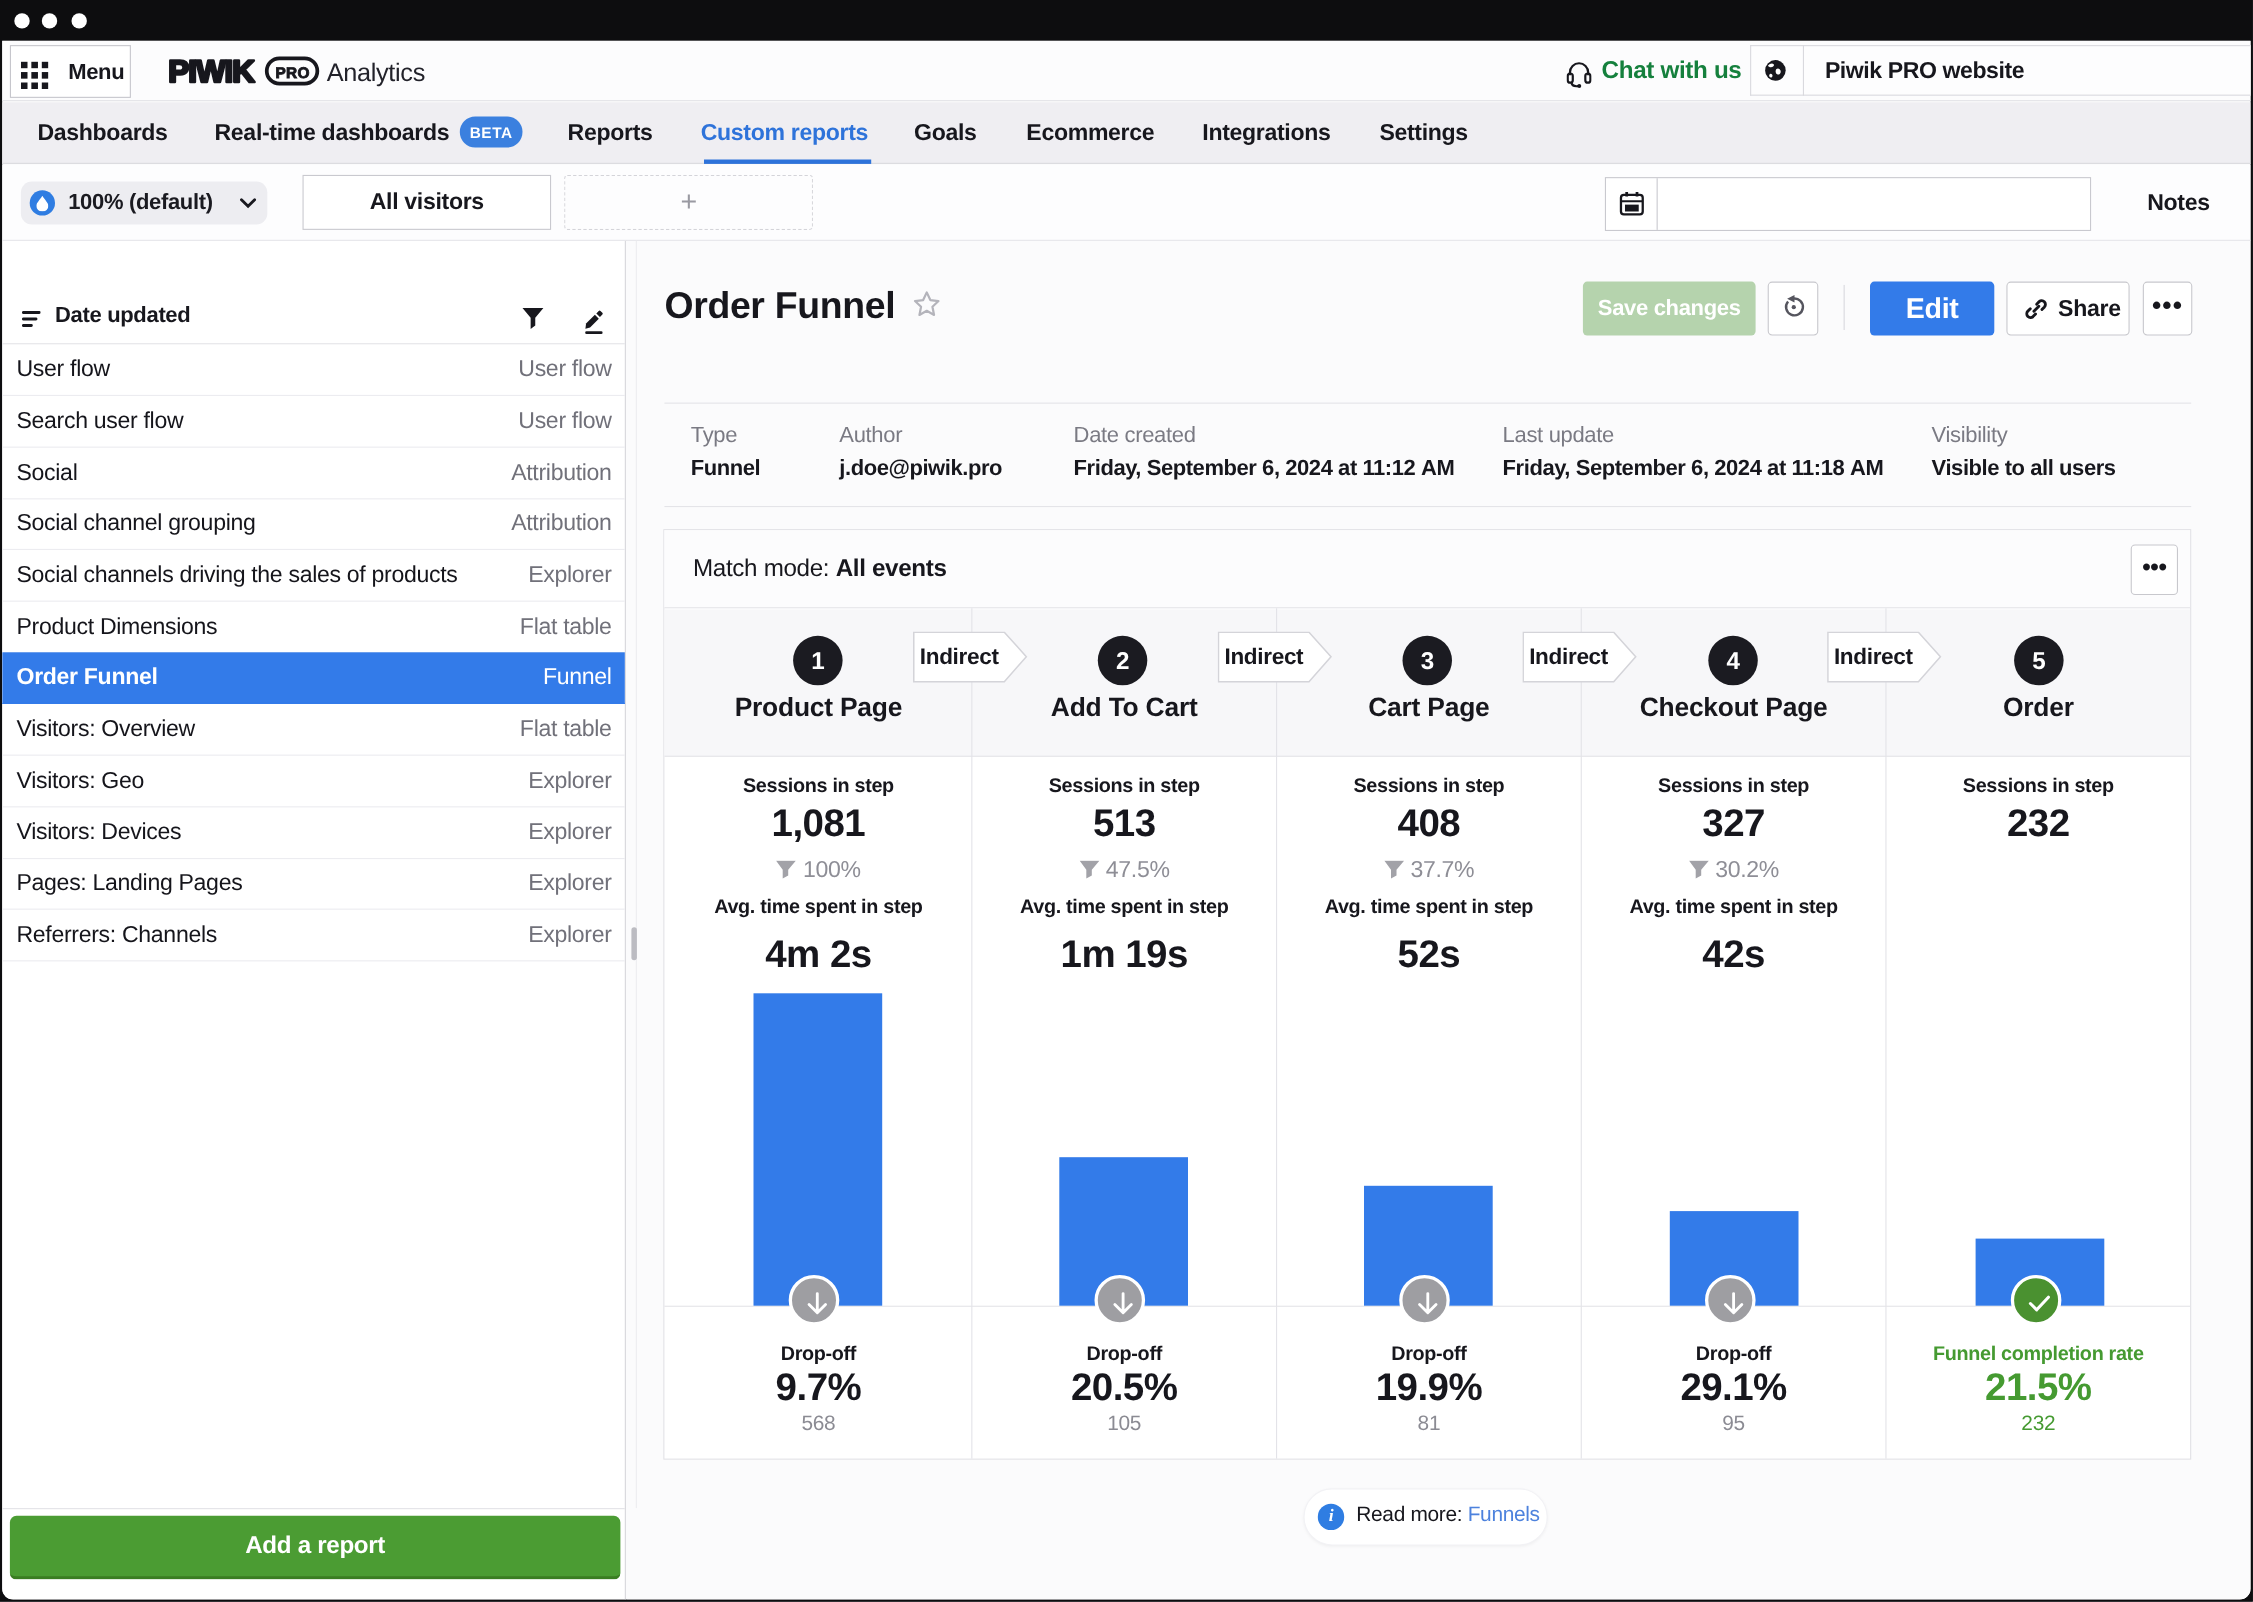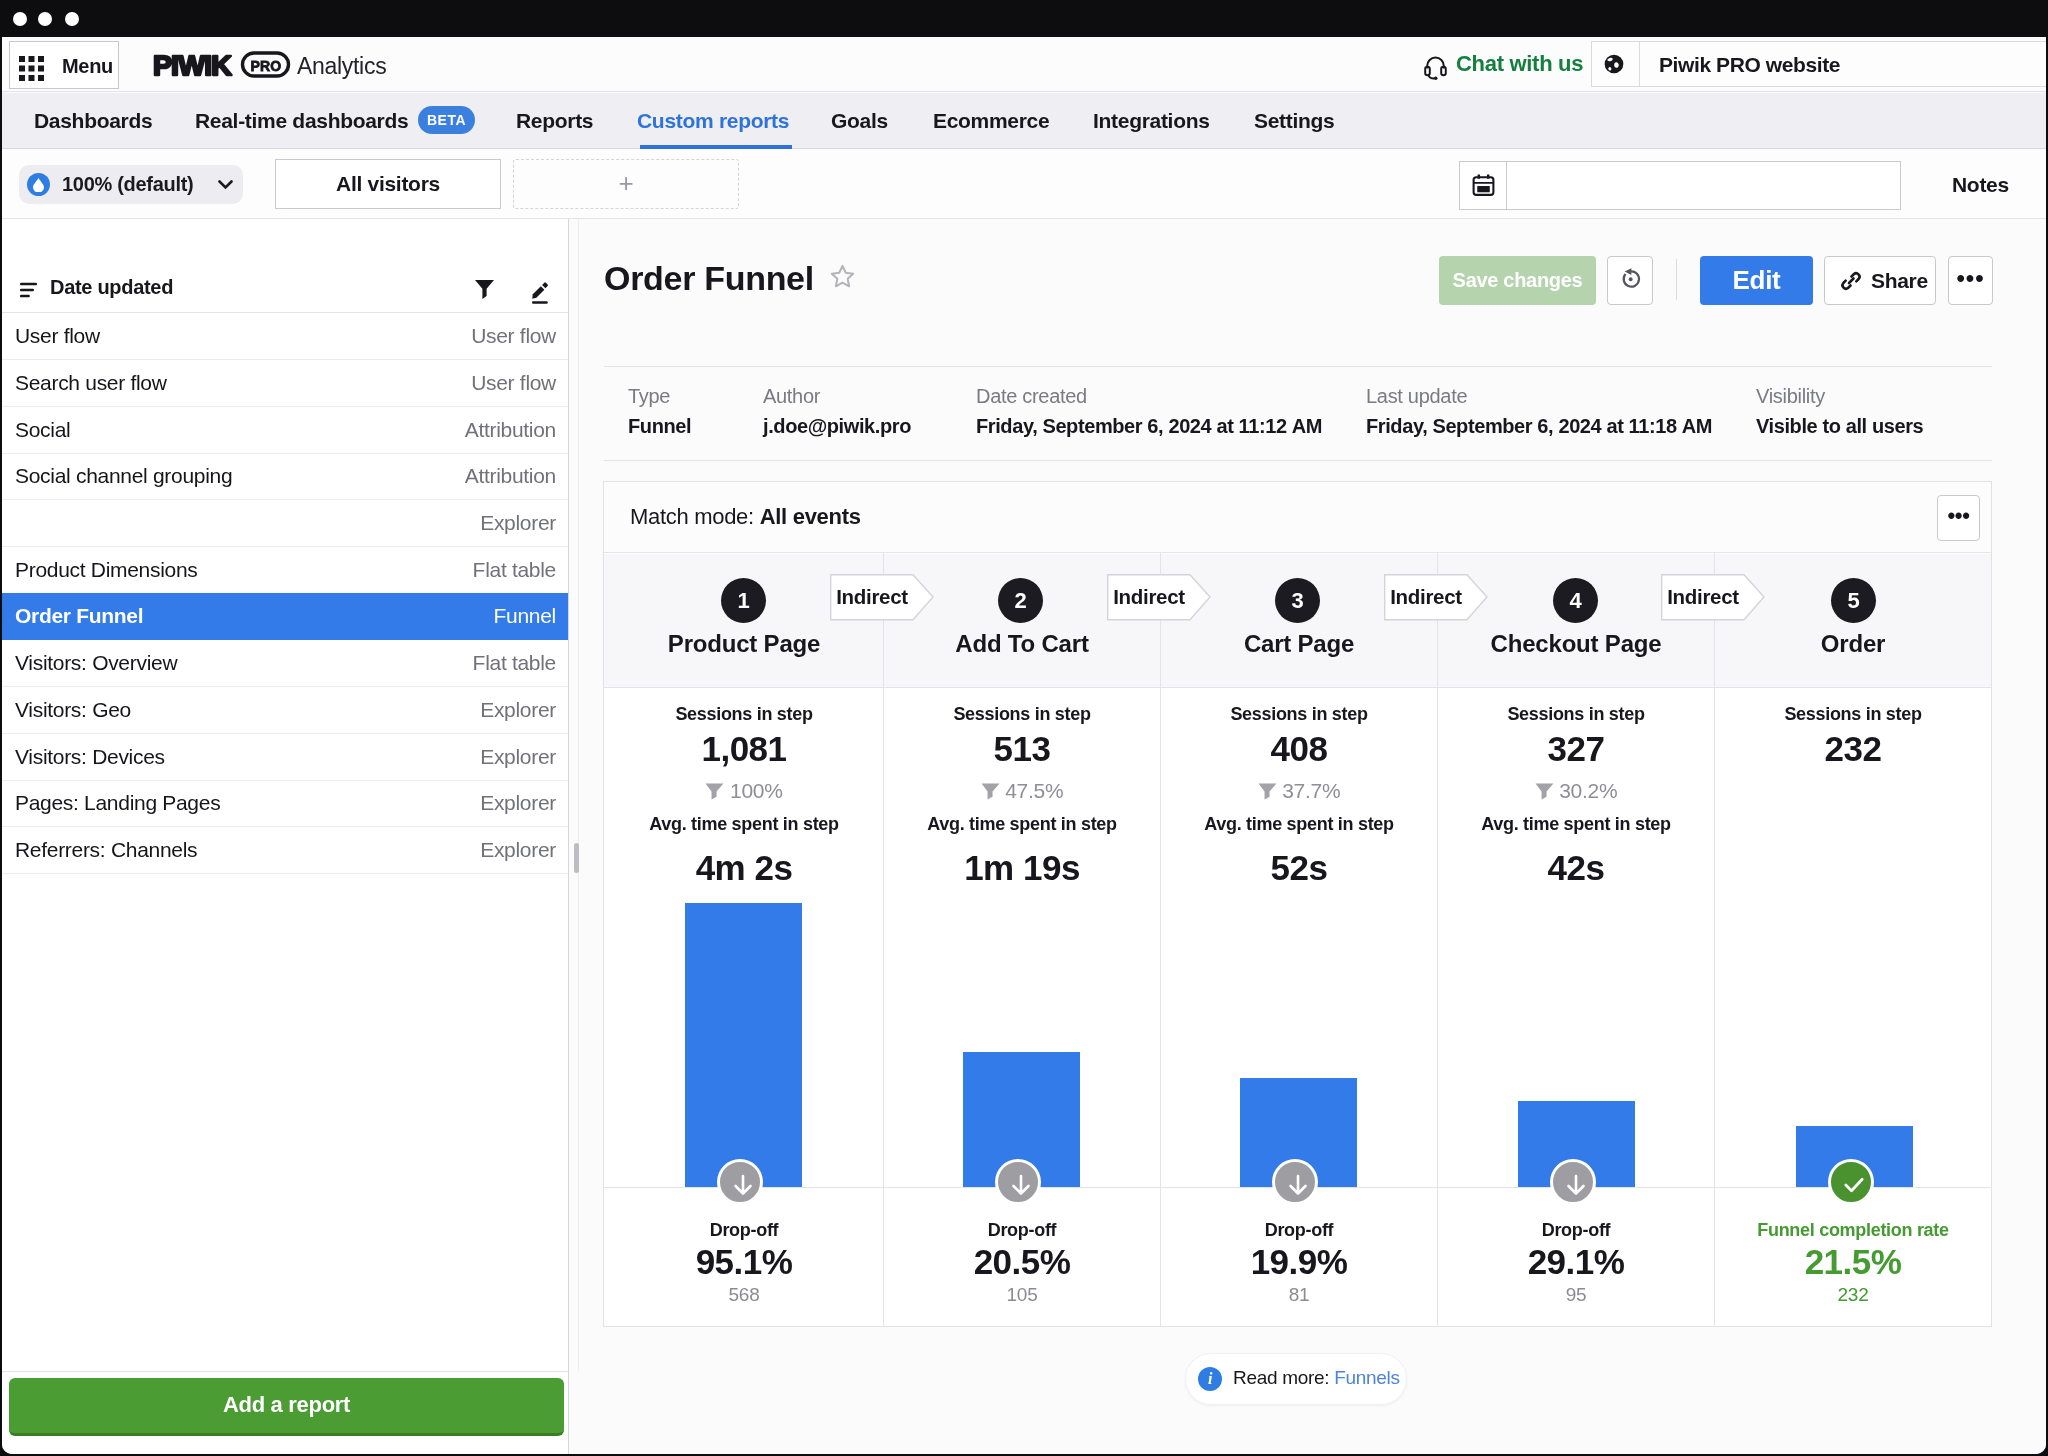--- a/index.html
+++ b/index.html
@@ -149,20 +149,21 @@
         </div>
       <div class="srow" style="top:188px;">
           <span class="nm">Social</span>
           <span class="tp">Attribution</span>
         </div>
       <div class="srow" style="top:234px;">
           <span class="nm">Social channel grouping</span>
           <span class="tp">Attribution</span>
         </div>
       <div class="srow" style="top:281px;">
+          <span class="nm">Social channels driving the sales of products</span>
           <span class="tp">Explorer</span>
         </div>
       <div class="srow" style="top:328px;">
           <span class="nm">Product Dimensions</span>
           <span class="tp">Flat table</span>
         </div>
       <div class="srow" style="top:374px; background:#337be9; border-bottom-color:#337be9;">
           <span class="nm" style="color:#fff; font-weight:bold;">Order Funnel</span>
           <span class="tp" style="color:#fff;">Funnel</span>
         </div>
@@ -324,21 +325,21 @@
               <path d="M12 3 v17 M4.5 13 l7.5 7.5 7.5-7.5"></path>
             </svg>
           </div>
         <div class="dropc" style="left:1224px; top:677px; background:#4a9130;">
             <svg style="position:absolute;left:12px;top:14px;" width="22" height="18" viewBox="0 0 26 22" fill="none" stroke="#fff" stroke-width="3.4" stroke-linecap="round" stroke-linejoin="round">
               <path d="M3 11 l7 7 L23 4"></path>
             </svg>
           </div>
 
         <div class="ctext dlbl" style="left:1px; top:738px;">Drop-off</div>
-        <div class="ctext big" style="left:1px; top:760px;">95.1%</div>
+        <div class="ctext big" style="left:1px; top:760px;">9.7%</div>
         <div class="ctext sm" style="left:1px; top:802px;">568</div>
         <div class="ctext dlbl" style="left:279px; top:738px;">Drop-off</div>
         <div class="ctext big" style="left:279px; top:760px;">20.5%</div>
         <div class="ctext sm" style="left:279px; top:802px;">105</div>
         <div class="ctext dlbl" style="left:556px; top:738px;">Drop-off</div>
         <div class="ctext big" style="left:556px; top:760px;">19.9%</div>
         <div class="ctext sm" style="left:556px; top:802px;">81</div>
         <div class="ctext dlbl" style="left:833px; top:738px;">Drop-off</div>
         <div class="ctext big" style="left:833px; top:760px;">29.1%</div>
         <div class="ctext sm" style="left:833px; top:802px;">95</div>

